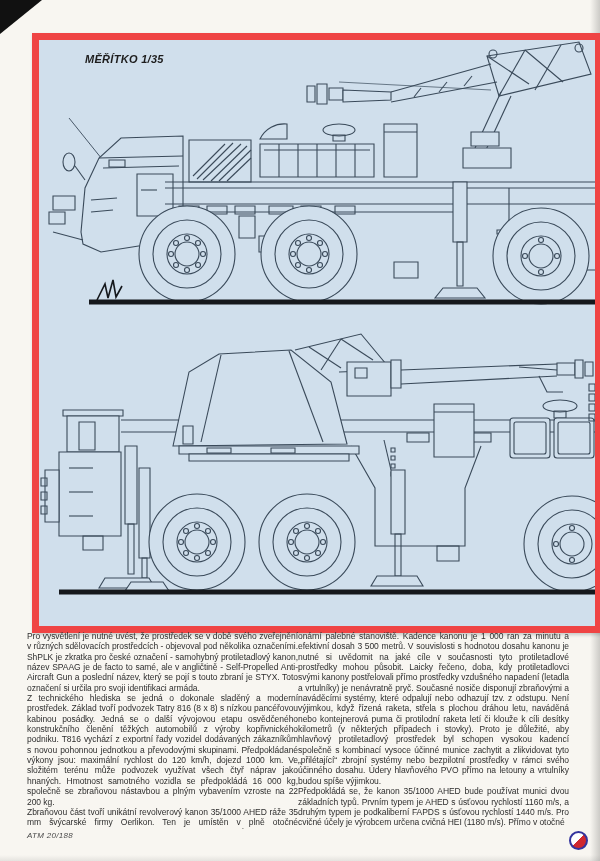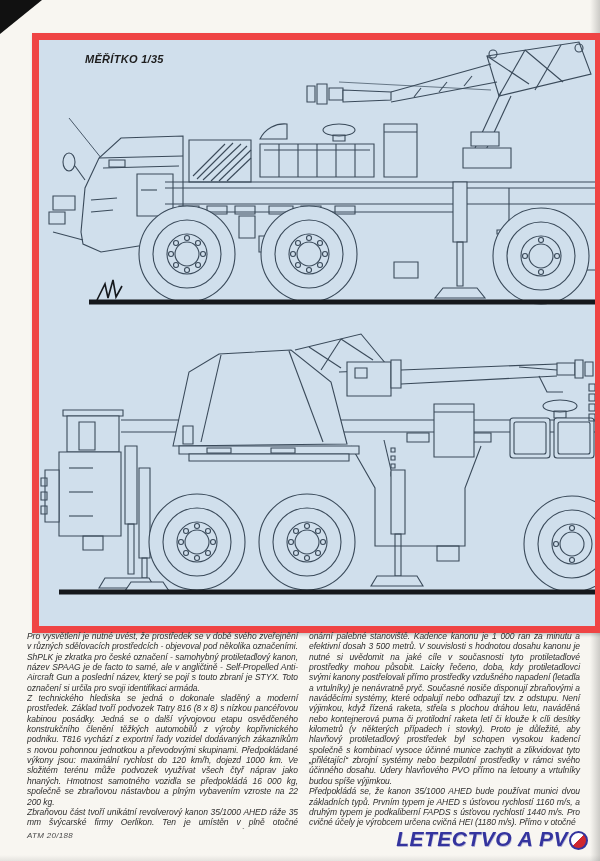--- a/index.html
+++ b/index.html
@@ -36,21 +36,21 @@
   }
   .drawing-caption{
     position:absolute;left:48px;top:44px;
     font-size:13.5px;font-weight:bold;font-style:italic;color:#111;
     letter-spacing:0.3px;
   }
   svg.blueprint{position:absolute;left:0;}
   svg.blueprint *{vector-effect:non-scaling-stroke;}
   .article{
     position:absolute;left:27px;top:631px;width:556px;height:198px;
-    display:flex;gap:11px;overflow:hidden;font-style:italic;
+    display:flex;overflow:hidden;
   }
   .col{
     width:271px;
     font-size:8.5px;line-height:10.35px;
     text-align:justify;letter-spacing:-0.05px;color:#2e2e2e;
   }
   .col p{margin:0;}
   .footer-left{
     position:absolute;left:27px;top:831px;
     font-size:8px;font-style:italic;color:#4a4a4a;letter-spacing:0.3px;text-align:center;
@@ -368,15 +368,14 @@
   </div>
   <div class="col">
     <p>onární palebné stanoviště. Kadence kanonu je 1 000 ran za minutu a efektivní dosah 3 500 metrů. V souvislosti s hodnotou dosahu kanonu je nutné si uvědomit na jaké cíle v současnosti tyto protiletadlové prostředky mohou působit. Laicky řečeno, doba, kdy protiletadlovci svými kanony postřelovali přímo prostředky vzdušného napadení (letadla a vrtulníky) je nenávratně pryč. Současné nosiče disponují zbraňovými a naváděcími systémy, které odpalují nebo odhazují tzv. z odstupu. Není výjimkou, když řízená raketa, střela s plochou dráhou letu, naváděná nebo kontejnerová puma či protilodní raketa letí či klouže k cíli desítky kilometrů (v některých případech i stovky). Proto je důležité, aby hlavňový protiletadlový prostředek byl schopen vysokou kadencí společně s kombinací vysoce účinné munice zachytit a zlikvidovat tyto „přilétající“ zbrojní systémy nebo bezpilotní prostředky v rámci svého účinného dosahu. Údery hlavňového PVO přímo na letouny a vrtulníky budou spíše výjimkou.</p>
     <p>Předpokládá se, že kanon 35/1000 AHED bude používat munici dvou základních typů. Prvním typem je AHED s úsťovou rychlostí 1160 m/s, a druhým typem je podkaliberní FAPDS s úsťovou rychlostí 1440 m/s. Pro cvičné účely je výrobcem určena cvičná HEI (1180 m/s). Přímo v otočné</p>
   </div>
 </div>
 
 <div class="footer-left">ATM 20/188</div>
 
 <div class="logo">
-  <span>LETECTVO A PV</span>
   <span class="roundel"></span>
 </div>
 
 </body></html>

